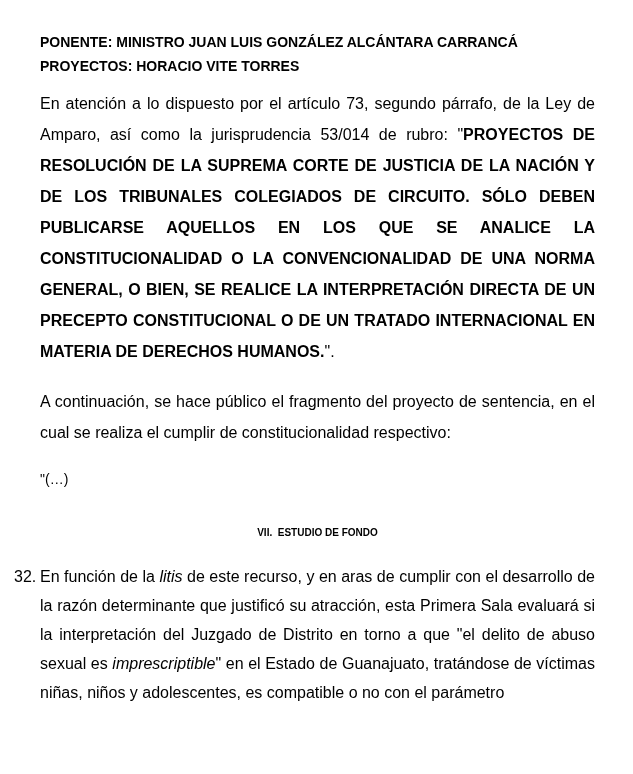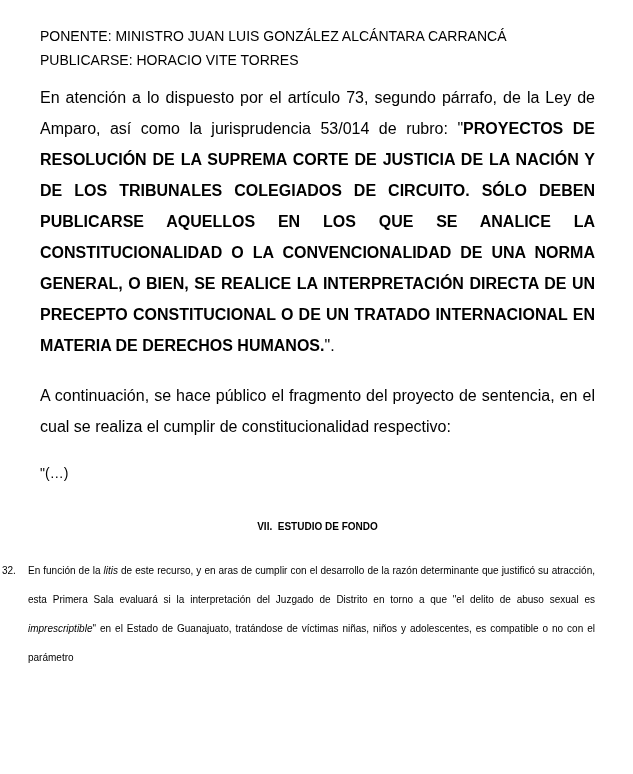--- a/index.html
+++ b/index.html
@@ -18,24 +18,24 @@
     box-sizing: border-box;
   }
   .case-number {
     margin: 58px 38px 0 40px;
     font-size: 14px;
     line-height: 18px;
     font-weight: bold;
     text-align: right;
   }
   .header-block {
-    margin: 24px 38px 0 40px;
+    margin: 30px 38px 0 40px;
     font-size: 14px;
     line-height: 24px;
-    font-weight: normal;
+    font-weight: bold;
     text-align: left;
   }
   .para {
     margin: 0 38px 0 40px;
     font-size: 16px;
     line-height: 31px;
     text-align: justify;
   }
   .para.intro { margin-top: 10px; }
   .para.announcement { margin-top: 19px; }
@@ -48,42 +48,42 @@
   .section-heading {
     margin: 24px 38px 0 40px;
     font-size: 10px;
     line-height: 29px;
     font-weight: bold;
     text-align: center;
     white-space: pre-wrap;
   }
   .numbered-para {
     display: flex;
-    margin: 15px 38px 0 2px;
-    font-size: 10px;
+    margin: 15px 38px 0 14px;
+    font-size: 16px;
     line-height: 29px;
   }
   .numbered-para .num {
     flex: 0 0 26px;
     text-align: left;
   }
   .numbered-para .body {
     flex: 1 1 auto;
     text-align: justify;
   }
 </style>
 </head>
 <body>
 
 <div class="page">
 
 
   <div class="header-block">
     <div>PONENTE: MINISTRO JUAN LUIS GONZÁLEZ ALCÁNTARA CARRANCÁ</div>
-    <div>PUBLICARSE: HORACIO VITE TORRES</div>
+    <div>PROYECTOS: HORACIO VITE TORRES</div>
   </div>
 
   <div class="para intro"><span>En atención a lo dispuesto por el artículo 73, segundo párrafo, de la Ley de Amparo, así como la jurisprudencia 53/014 de rubro: "</span><span style="font-weight: bold;">PROYECTOS DE RESOLUCIÓN DE LA SUPREMA CORTE DE JUSTICIA DE LA NACIÓN Y DE LOS TRIBUNALES COLEGIADOS DE CIRCUITO. SÓLO DEBEN PUBLICARSE AQUELLOS EN LOS QUE SE ANALICE LA CONSTITUCIONALIDAD O LA CONVENCIONALIDAD DE UNA NORMA GENERAL, O BIEN, SE REALICE LA INTERPRETACIÓN DIRECTA DE UN PRECEPTO CONSTITUCIONAL O DE UN TRATADO INTERNACIONAL EN MATERIA DE DERECHOS HUMANOS.</span><span>".</span></div>
 
   <div class="para announcement">A continuación, se hace público el fragmento del proyecto de sentencia, en el cual se realiza el cumplir de constitucionalidad respectivo:</div>
 
   <div class="ellipsis-line">"(…)</div>
 
   <div class="section-heading">VII.  ESTUDIO DE FONDO</div>
 

